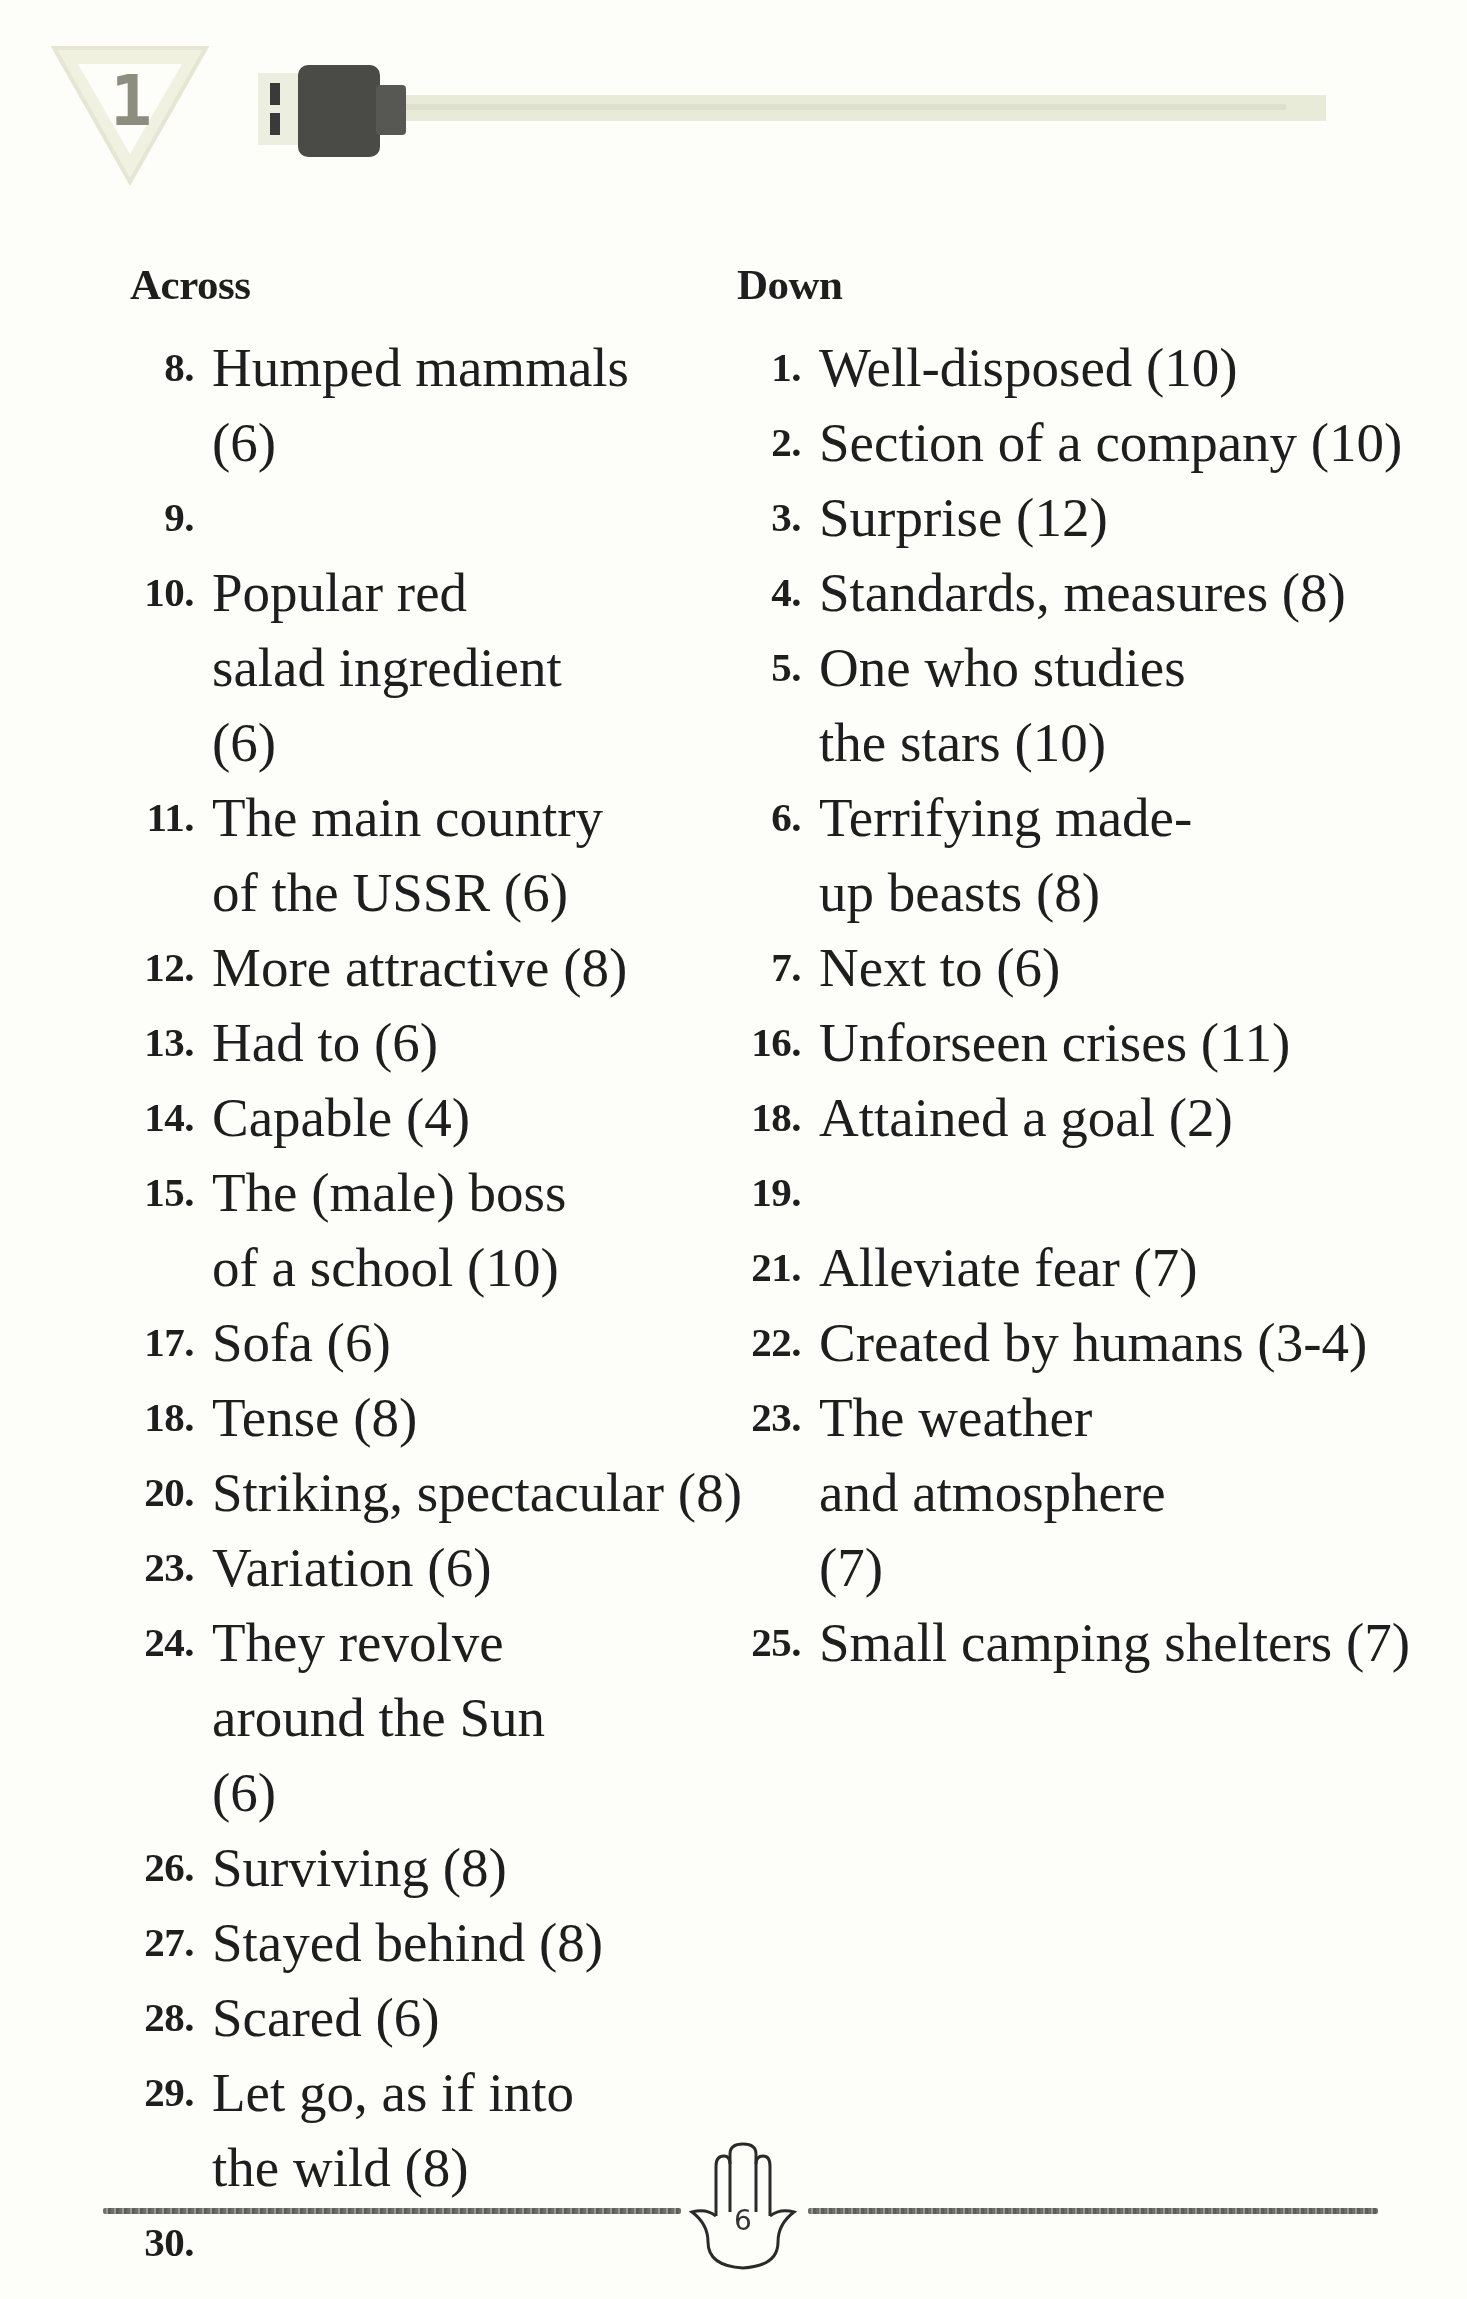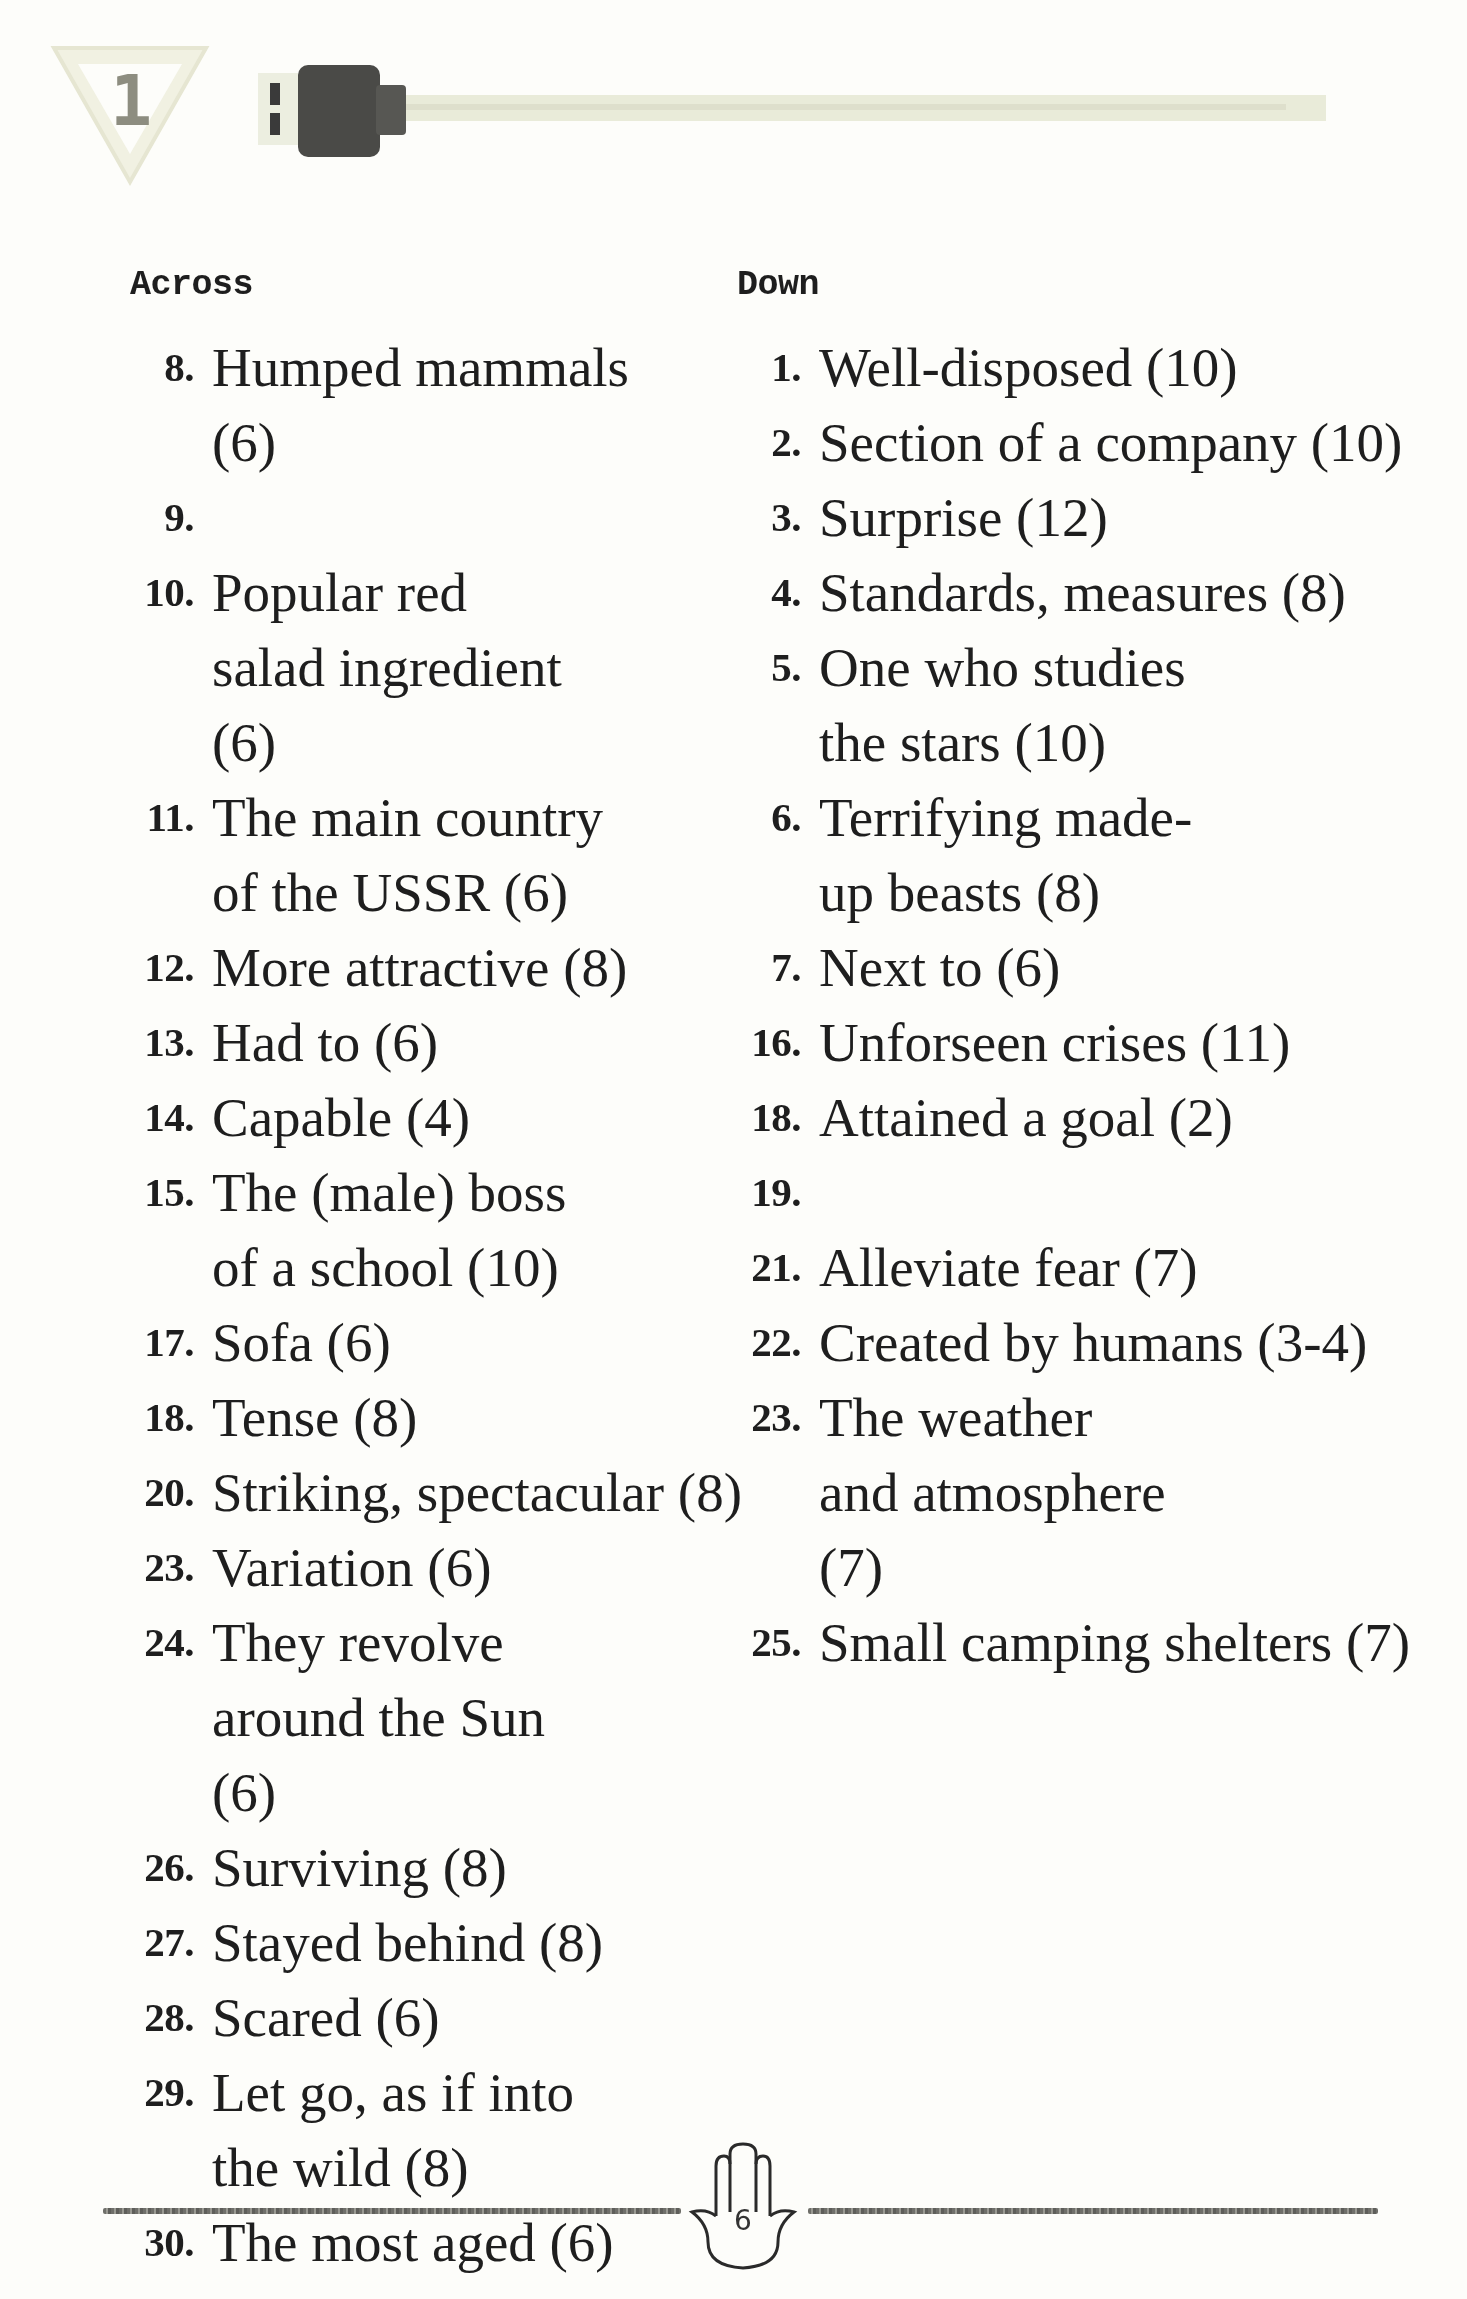--- a/index.html
+++ b/index.html
@@ -17,23 +17,22 @@
     font-family: "DejaVu Sans Mono", monospace; font-weight: bold; font-size: 70px;
     color: #8d8d80; letter-spacing: -2px;
   }
   .usb { position: absolute; left: 258px; top: 55px; width: 1100px; height: 110px; }
   .usb svg { width: 100%; height: 100%; display: block; }
 
   .col { position: absolute; top: 255px; }
   .col.across { left: 130px; width: 560px; }
   .col.down { left: 737px; width: 620px; }
   .col-heading {
-    font-weight: bold; font-size: 35px; height: 75px; line-height: 60px;
+    font-weight: bold; font-size: 43px; height: 75px; line-height: 60px;
     letter-spacing: -0.5px;
-    font-family: Liberation Mono, monospace;
   }
   .clue { display: flex; align-items: flex-start; }
   .clue-num {
     font-weight: bold; font-size: 41px; text-align: right; flex: none;
     line-height: 75px; letter-spacing: -0.5px;
   }
   .across .clue-num { width: 64px; margin-right: 18px; }
   .down .clue-num { width: 64px; margin-right: 18px; }
   .clue-text { font-size: 55px; line-height: 75px; }
 
@@ -141,21 +140,20 @@
     <div class="clue">
         <span class="clue-num">28.</span>
         <span class="clue-text">Scared (6)</span>
       </div>
     <div class="clue">
         <span class="clue-num">29.</span>
         <span class="clue-text" style="width:390px">Let go, as if into the wild (8)</span>
       </div>
     <div class="clue">
         <span class="clue-num">30.</span>
-        <span class="clue-text">The most aged (6)</span>
       </div>
   </div>
 </div>
 
 <div class="col down">
   <div class="col-heading">Down</div>
   <div class="clue-list">
     <div class="clue">
         <span class="clue-num">1.</span>
         <span class="clue-text">Well-disposed (10)</span>

